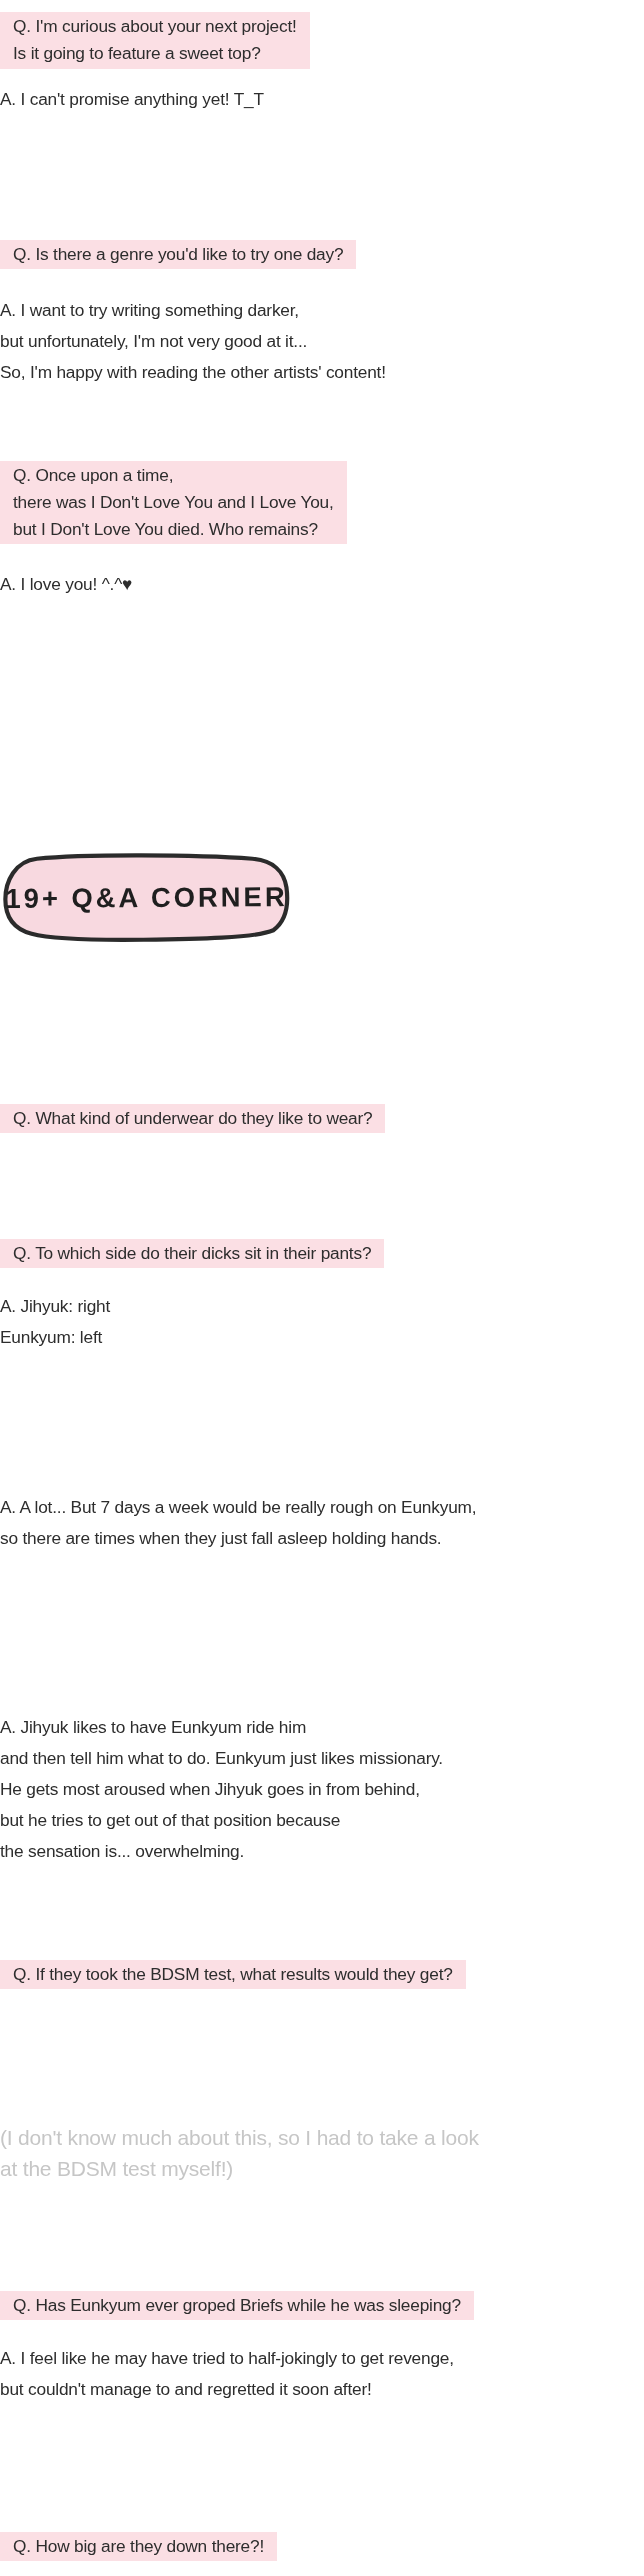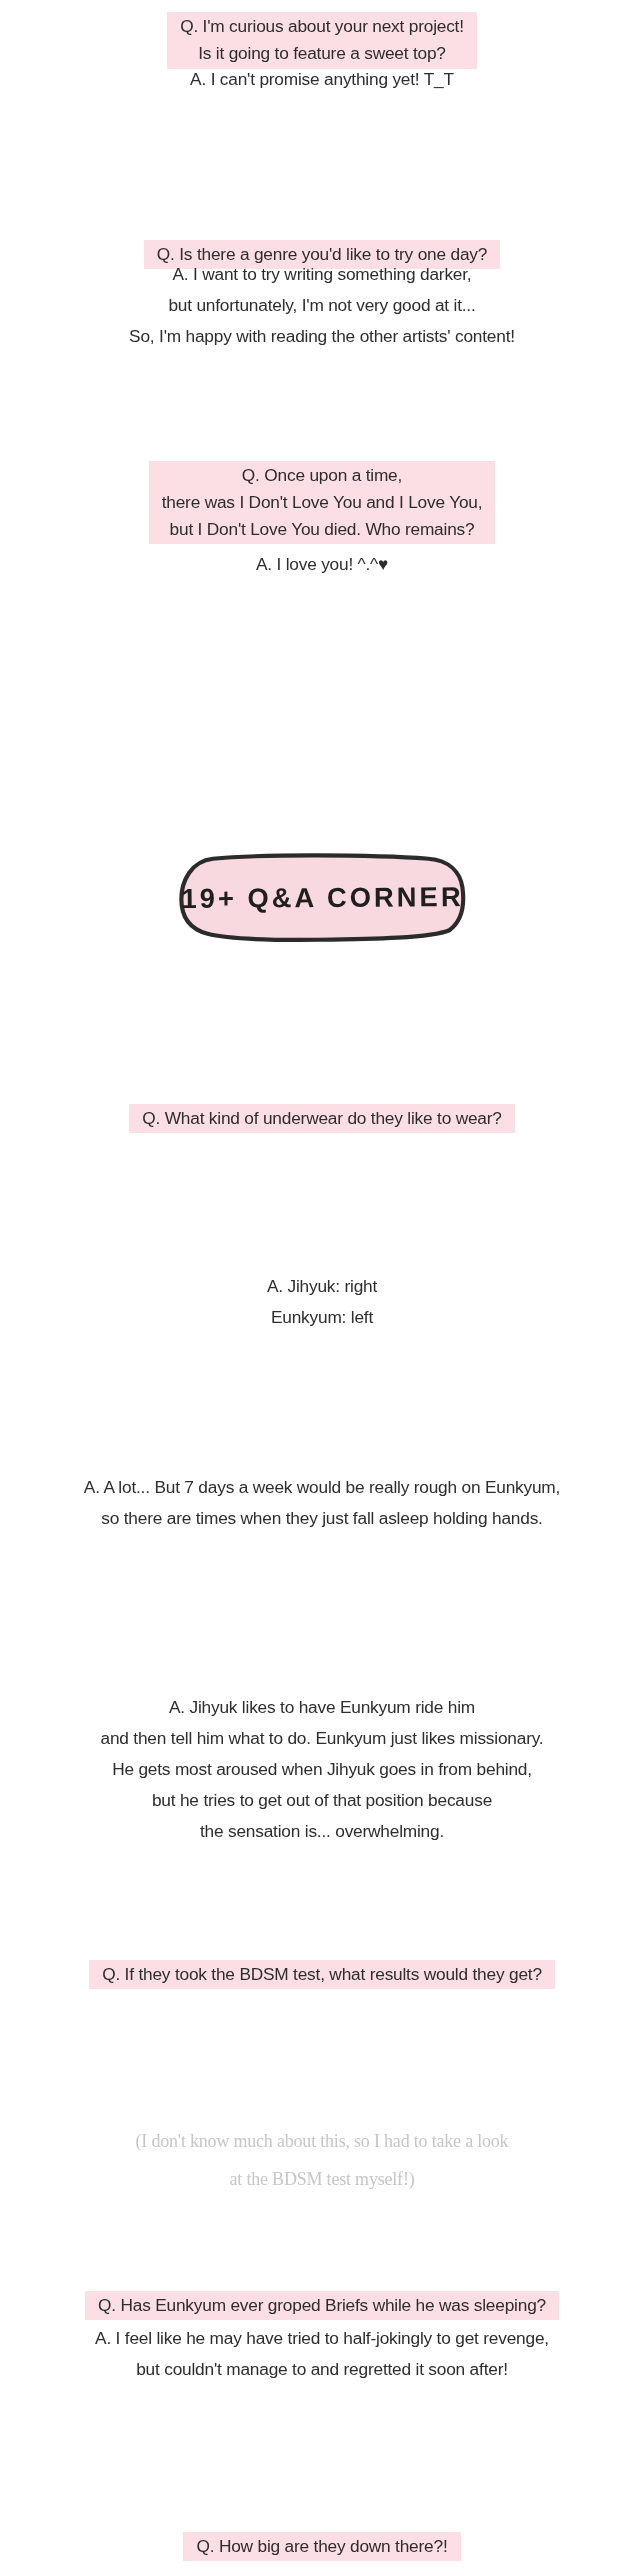--- a/index.html
+++ b/index.html
@@ -20,48 +20,48 @@
     margin: 0 auto;
     background: var(--paper);
     overflow: hidden;
     color: var(--ink);
   }
 
   .row {
     position: absolute;
     left: 0;
     right: 0;
-    text-align: center;
+    text-align: left;
     white-space: pre-line;
   }
 
   .q-strip {
     display: inline-block;
     background: var(--highlight-pink);
     font-size: 17.3px;
     line-height: 27px;
     padding: 1.2px 13px;
     letter-spacing: -0.2px;
     white-space: pre-line;
     color: var(--ink);
   }
 
   .answer {
     font-size: 17.3px;
     line-height: 31px;
     letter-spacing: -0.2px;
     color: var(--ink);
+    margin-top: 20px;
   }
 
   .answer-note {
-    font-size: 18px;
-    line-height: 38px;
+    font-size: 21px;
+    line-height: 31px;
     letter-spacing: -0.2px;
     color: var(--muted);
-    font-family: Liberation Serif, serif;
   }
 
   .title-box {
     position: relative;
     display: inline-block;
     width: 293px;
     height: 91px;
   }
   .title-box svg {
     position: absolute;
@@ -90,21 +90,21 @@
 
   <div class="row" style="top:1.2px">
     <span class="q-strip">Q. I'm curious about your next project!
 Is it going to feature a sweet top?</span>
   </div>
   <div class="row answer" style="top:64px">A. I can't promise anything yet! T_T</div>
 
   <div class="row" style="top:229px">
     <span class="q-strip">Q. Is there a genre you'd like to try one day?</span>
   </div>
-  <div class="row answer" style="top:259px">A. I want to try writing something darker,
+  <div class="row answer" style="top:275px">A. I want to try writing something darker,
 but unfortunately, I'm not very good at it...
 So, I'm happy with reading the other artists' content!</div>
 
   <div class="row" style="top:450px">
     <span class="q-strip">Q. Once upon a time,
 there was I Don't Love You and I Love You,
 but I Don't Love You died. Who remains?</span>
   </div>
   <div class="row answer" style="top:549px">A. I love you! ^.^♥</div>
 
@@ -114,20 +114,23 @@
         <path d="M62 11 C140 3 330 4 424 11 C459 14 477 33 481 59 C485 89 481 115 459 131 C429 144 331 146 241 147 C156 148 83 145 53 137 C23 129 9 109 9 79 C9 49 25 15 62 11 Z" fill="#f8d9e0" stroke="#2b2b2b" stroke-width="7" stroke-linejoin="round"></path>
       </svg>
       <span class="title-label">19+ Q&amp;A CORNER</span>
     </div>
   </div>
 
   <div class="row" style="top:1093px">
     <span class="q-strip">Q. What kind of underwear do they like to wear?</span>
   </div>
 
+  <div class="row" style="top:1228px">
+    <span class="q-strip">Q. To which side do their dicks sit in their pants?</span>
+  </div>
   <div class="row answer" style="top:1271px">A. Jihyuk: right
 Eunkyum: left</div>
 
   <div class="row answer" style="top:1472px">A. A lot... But 7 days a week would be really rough on Eunkyum,
 so there are times when they just fall asleep holding hands.</div>
 
   <div class="row" style="top:1949px">
     <span class="q-strip">Q. If they took the BDSM test, what results would they get?</span>
   </div>
 

